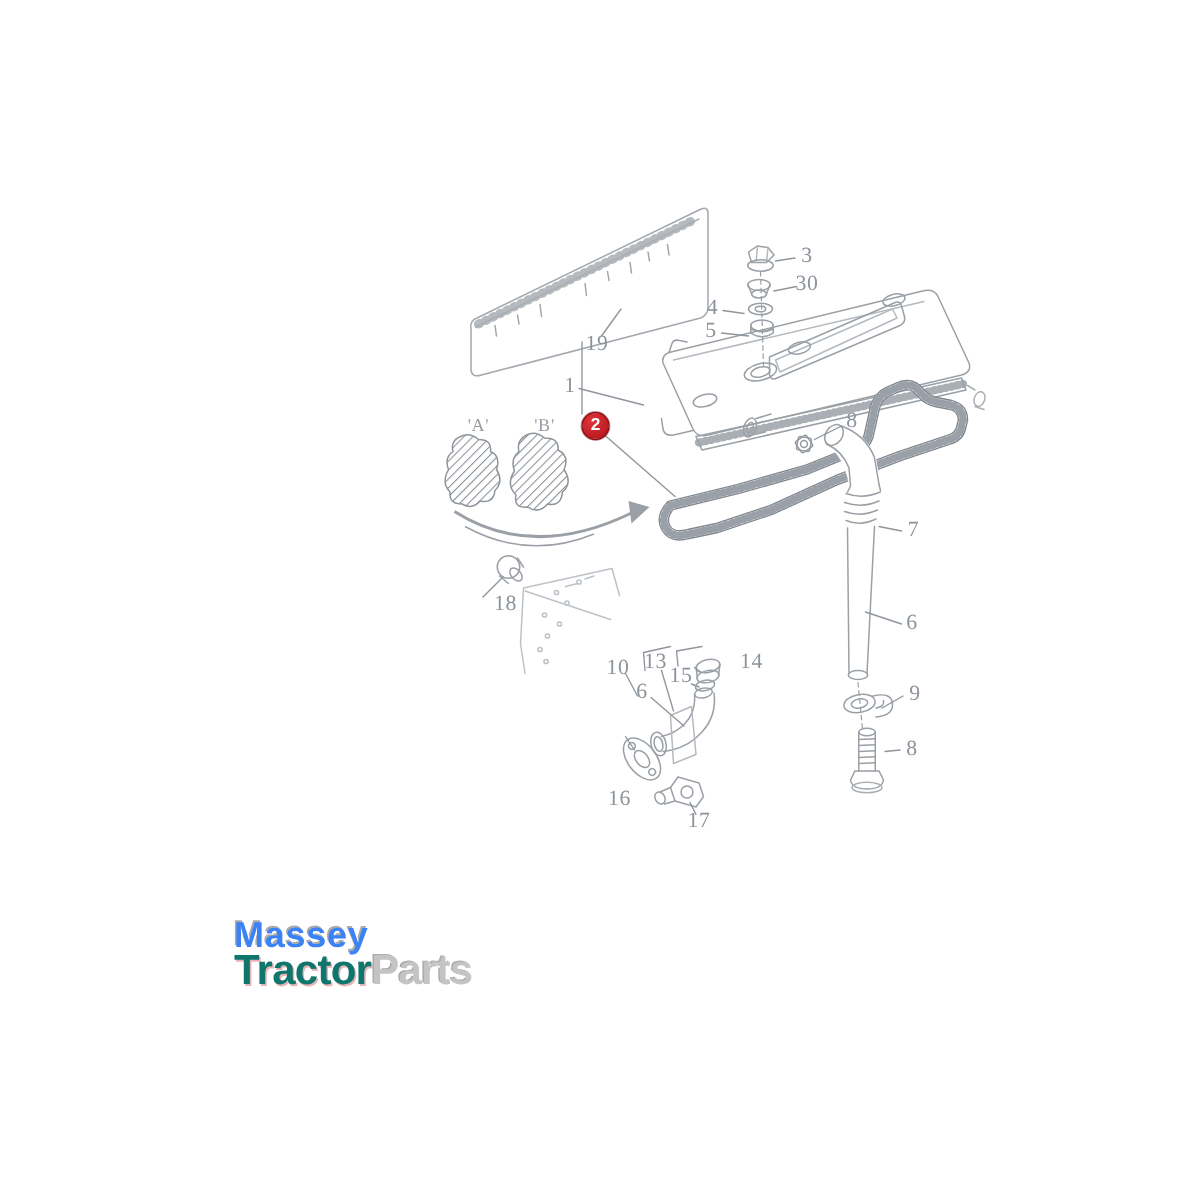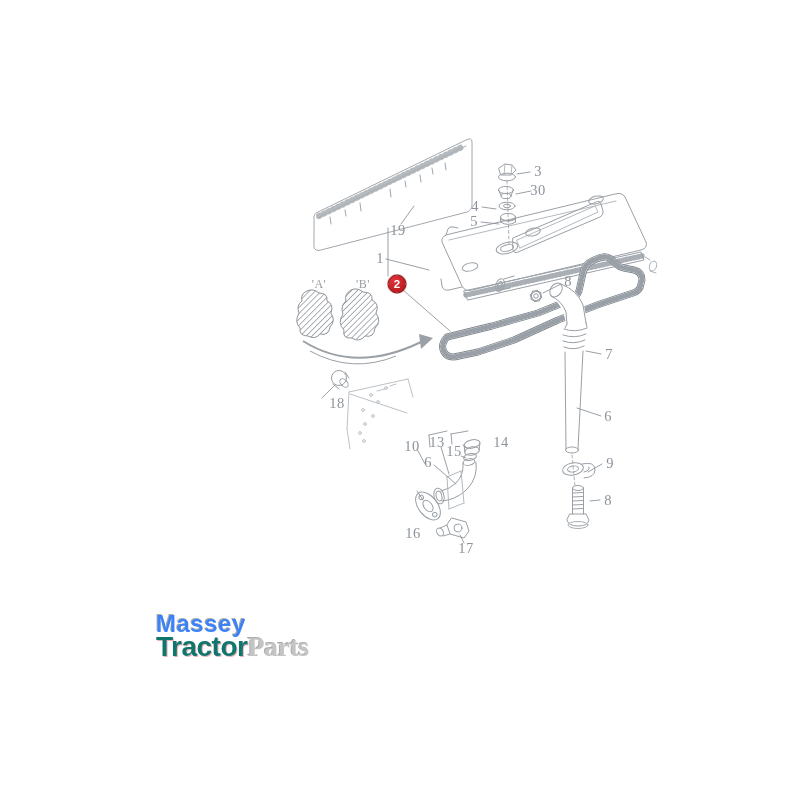--- a/index.html
+++ b/index.html
@@ -29,21 +29,21 @@
     font-size:11.5px;color:#ffffff;line-height:1;
   }
   
   .watermark{position:absolute;left:156px;top:612px;line-height:1;}
   .wm1{
     font-weight:bold;font-size:24px;color:#3b82f6;letter-spacing:0.5px;
     text-shadow:1px 1px 0 #ffffff,-1px -1px 0 #ababab;
   }
   .wm2{font-weight:bold;font-size:28px;letter-spacing:-0.5px;margin-top:-3px;}
   .wm2 .red{color:#c3242b;text-shadow:1px 1px 0 #e9b3b5;}
-  .wm2 .gray{color:#c4c4c4;text-shadow:1px 1px 0 #ffffff,-1px -1px 0 #ababab;font-family:Liberation Serif, serif;}
+  .wm2 .gray{color:#c4c4c4;text-shadow:1px 1px 0 #ffffff,-1px -1px 0 #ababab;}
 </style>
 </head>
 <body>
 
 <div class="stage">
 
   <svg class="drawing" width="800" height="800" viewBox="0 0 800 800">
     <defs>
       <pattern id="hatchA" width="4.2" height="4.2" patternUnits="userSpaceOnUse" patternTransform="rotate(45)">
         <line x1="0" y1="0" x2="0" y2="4.2" stroke="#8a9097" stroke-width="1.4"></line>

